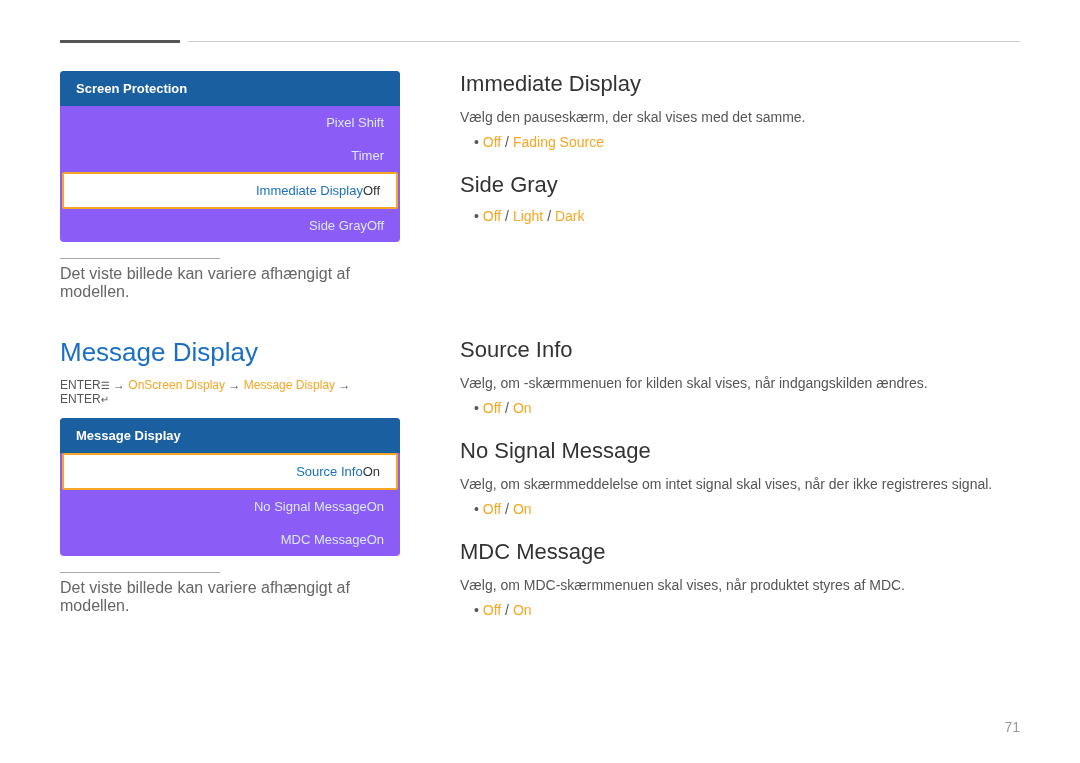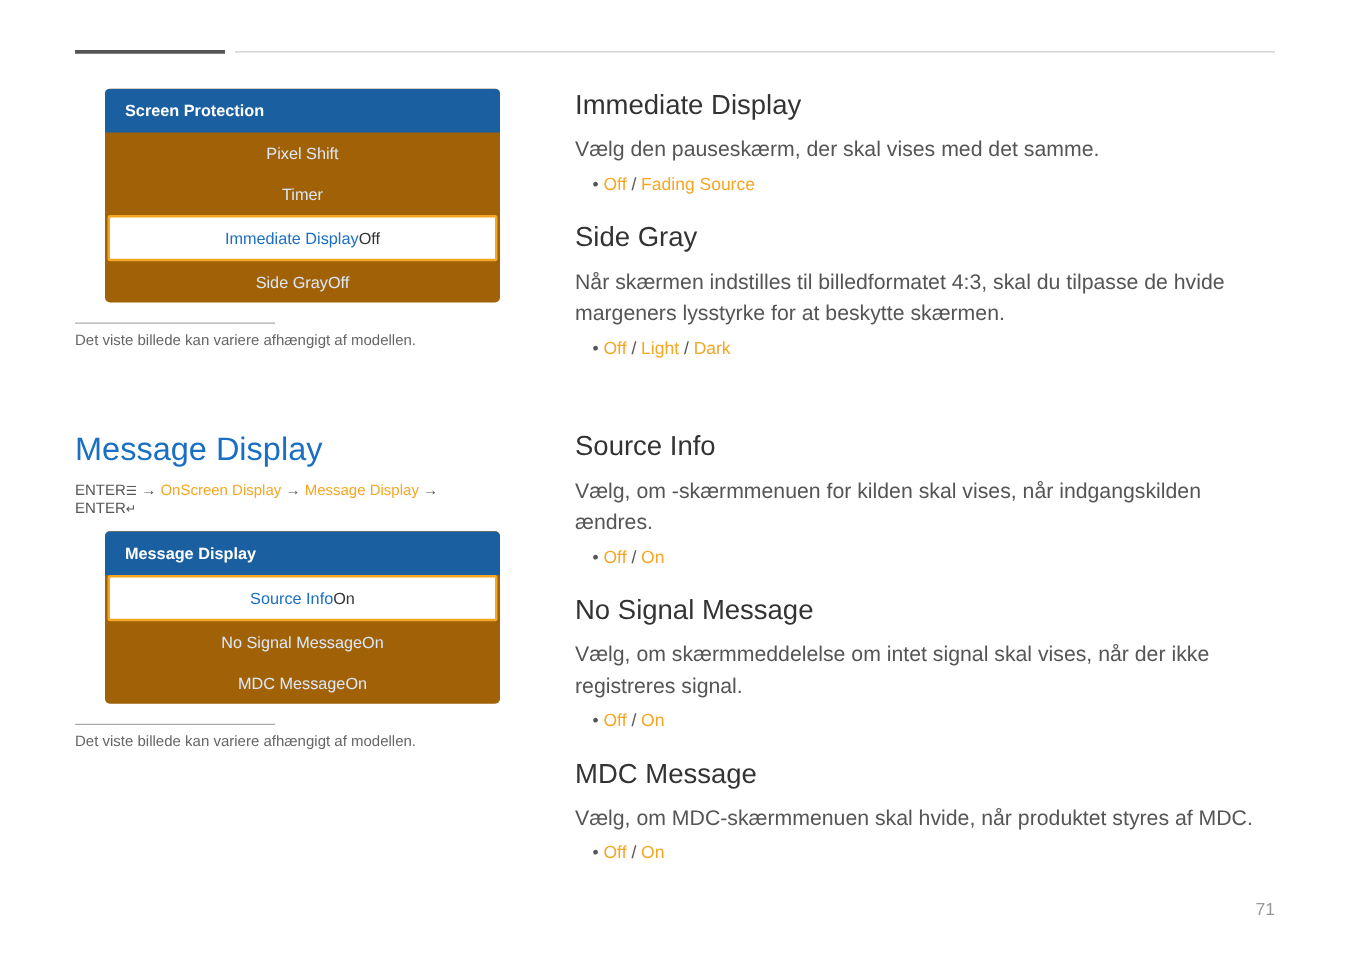--- a/index.html
+++ b/index.html
@@ -52,38 +52,37 @@
       padding-right: 40px;
     }
 
     .right-col {
       flex: 1;
       padding-left: 20px;
     }
 
     
     .menu-box {
-      background: #a16207;
+      background: #8b5cf6;
       border-radius: 4px;
       overflow: hidden;
       margin-bottom: 16px;
-      margin-left: 24px;
     }
 
     .menu-box-header {
       background: #1a5fa0;
       color: #fff;
       font-size: 13px;
       font-weight: 600;
       padding: 10px 16px;
     }
 
     .menu-item {
       display: flex;
-      justify-content: center;
+      justify-content: flex-end;
       align-items: center;
       padding: 9px 16px;
       color: #dce8f8;
       font-size: 13px;
       cursor: pointer;
     }
 
     .menu-item.active {
       background: #ffffff;
       color: #1a6fc4;
@@ -107,34 +106,34 @@
 
     
     .note-divider {
       width: 160px;
       height: 1px;
       background: #aaa;
       margin: 14px 0 6px 0;
     }
 
     .note-text {
-      font-size: 12px;
+      font-size: 16px;
       color: #666;
     }
 
     
     .section-title {
       font-size: 22px;
       font-weight: 400;
       color: #333;
       margin-bottom: 10px;
     }
 
     .section-body {
-      font-size: 17px;
+      font-size: 14px;
       color: #555;
       line-height: 1.5;
       margin-bottom: 6px;
     }
 
     .bullet-list {
       list-style: none;
       padding-left: 14px;
       margin-bottom: 22px;
     }
@@ -223,21 +222,20 @@
         <div class="section-body">Vælg den pauseskærm, der skal vises med det samme.</div>
         <ul class="bullet-list">
           <li>
             <span class="orange">Off</span><span class="slash"> / </span><span class="orange">Fading Source</span>
           </li>
         </ul>
       </div>
 
       <div class="right-section">
         <div class="section-title">Side Gray</div>
-        <div class="section-body">Når skærmen indstilles til billedformatet 4:3, skal du tilpasse de hvide margeners lysstyrke for at beskytte skærmen.</div>
         <ul class="bullet-list">
           <li>
             <span class="orange">Off</span><span class="slash"> / </span><span class="orange">Light</span><span class="slash"> / </span><span class="orange">Dark</span>
           </li>
         </ul>
       </div>
 
     </div>
   </div>
 
@@ -294,21 +292,21 @@
           <div class="section-body">Vælg, om skærmmeddelelse om intet signal skal vises, når der ikke registreres signal.</div>
           <ul class="bullet-list">
             <li>
               <span class="orange">Off</span><span class="slash"> / </span><span class="orange">On</span>
             </li>
           </ul>
         </div>
 
         <div class="right-section">
           <div class="section-title">MDC Message</div>
-          <div class="section-body">Vælg, om MDC-skærmmenuen skal hvide, når produktet styres af MDC.</div>
+          <div class="section-body">Vælg, om MDC-skærmmenuen skal vises, når produktet styres af MDC.</div>
           <ul class="bullet-list">
             <li>
               <span class="orange">Off</span><span class="slash"> / </span><span class="orange">On</span>
             </li>
           </ul>
         </div>
 
       </div>
     </div>
 

